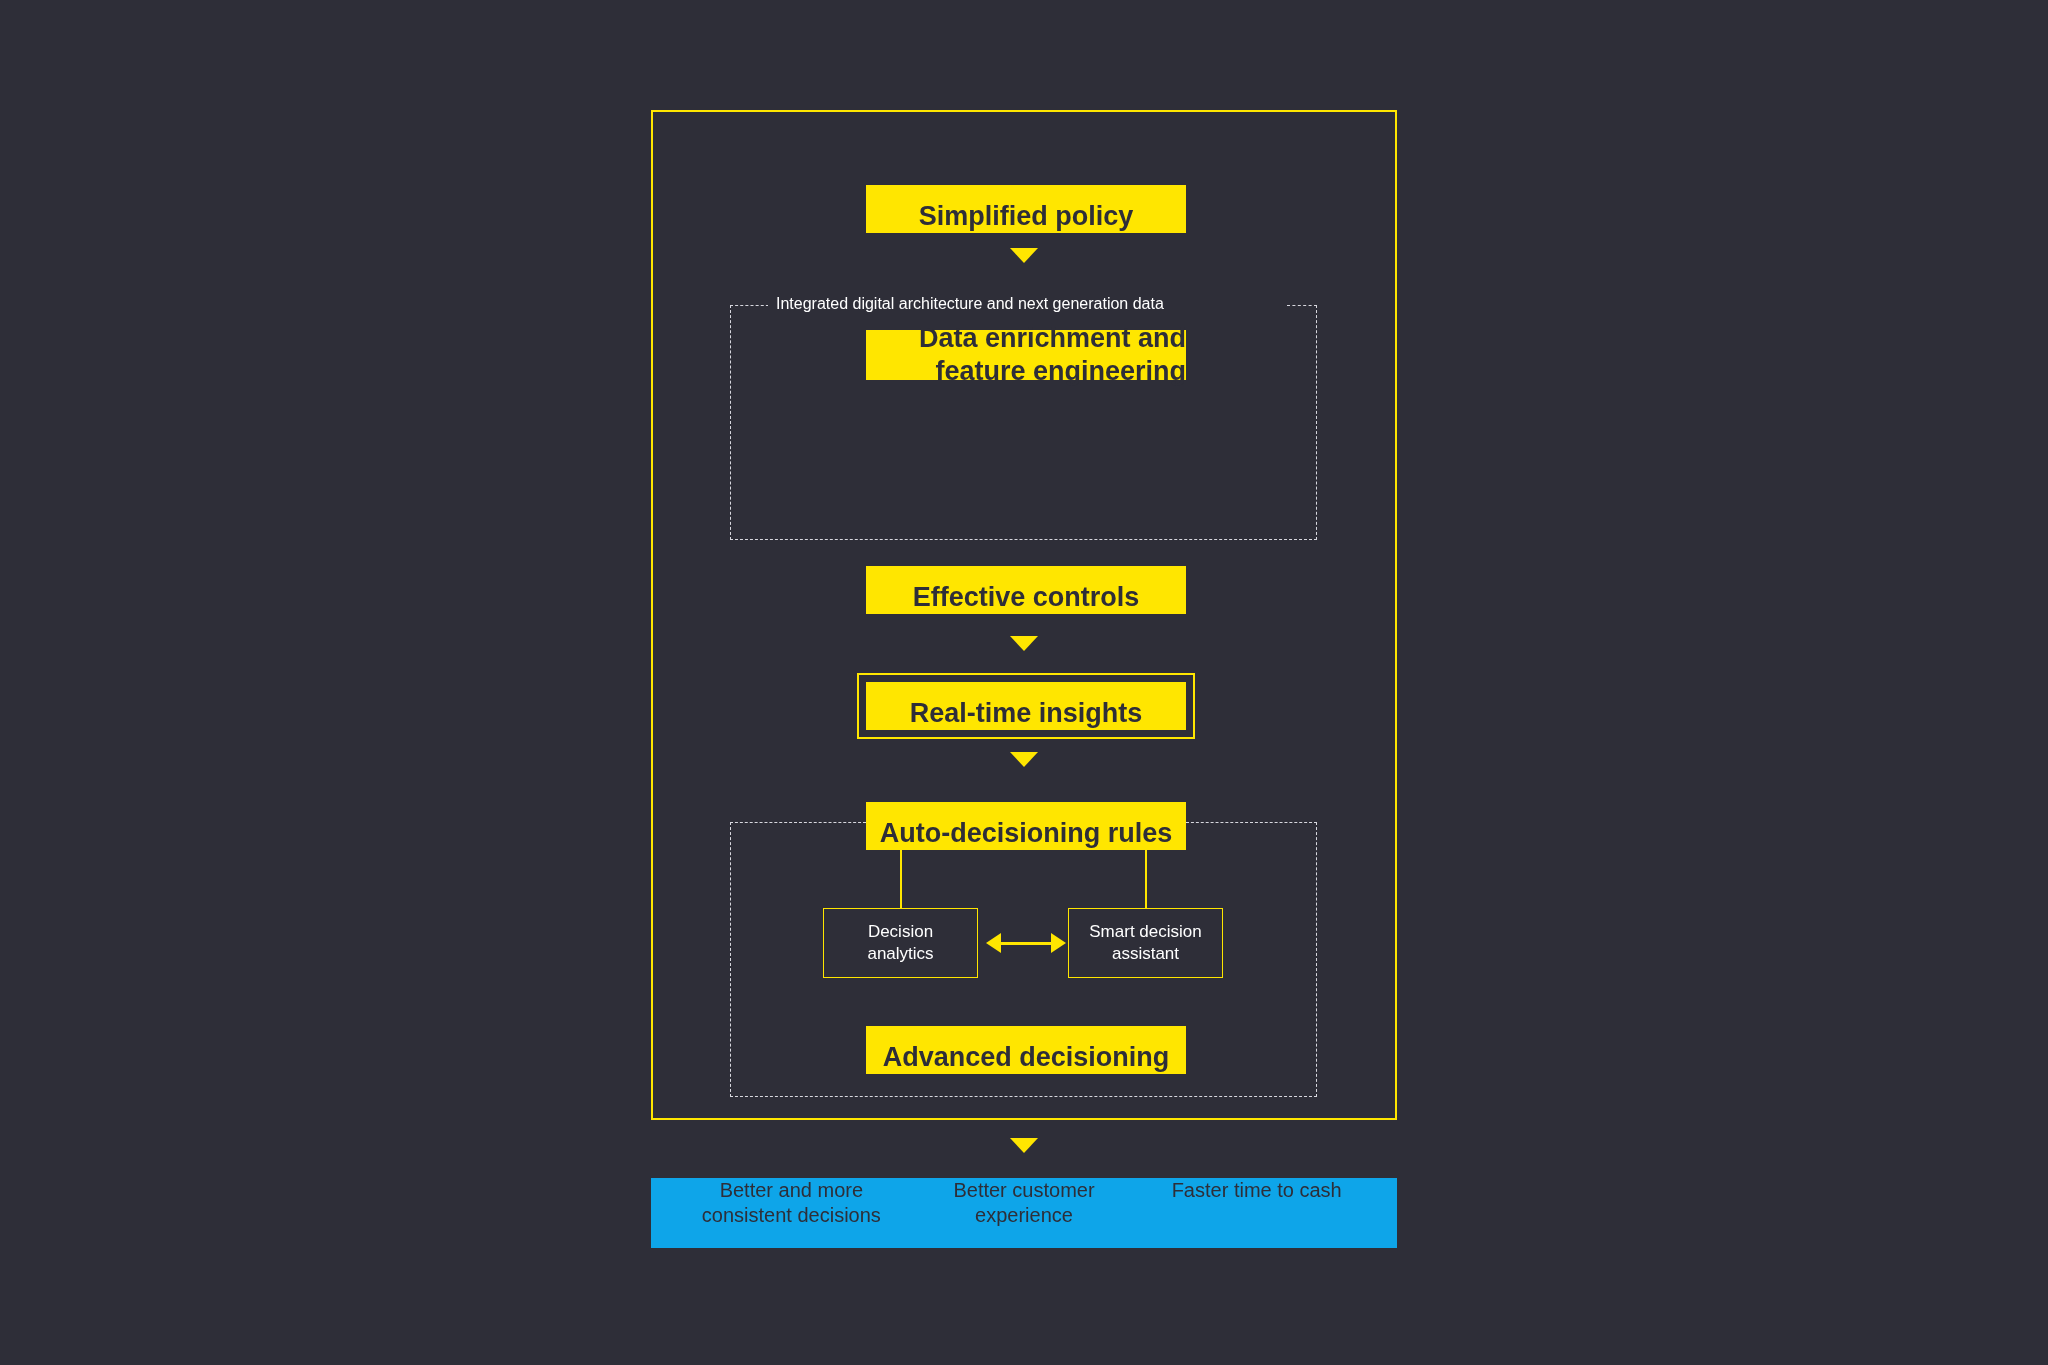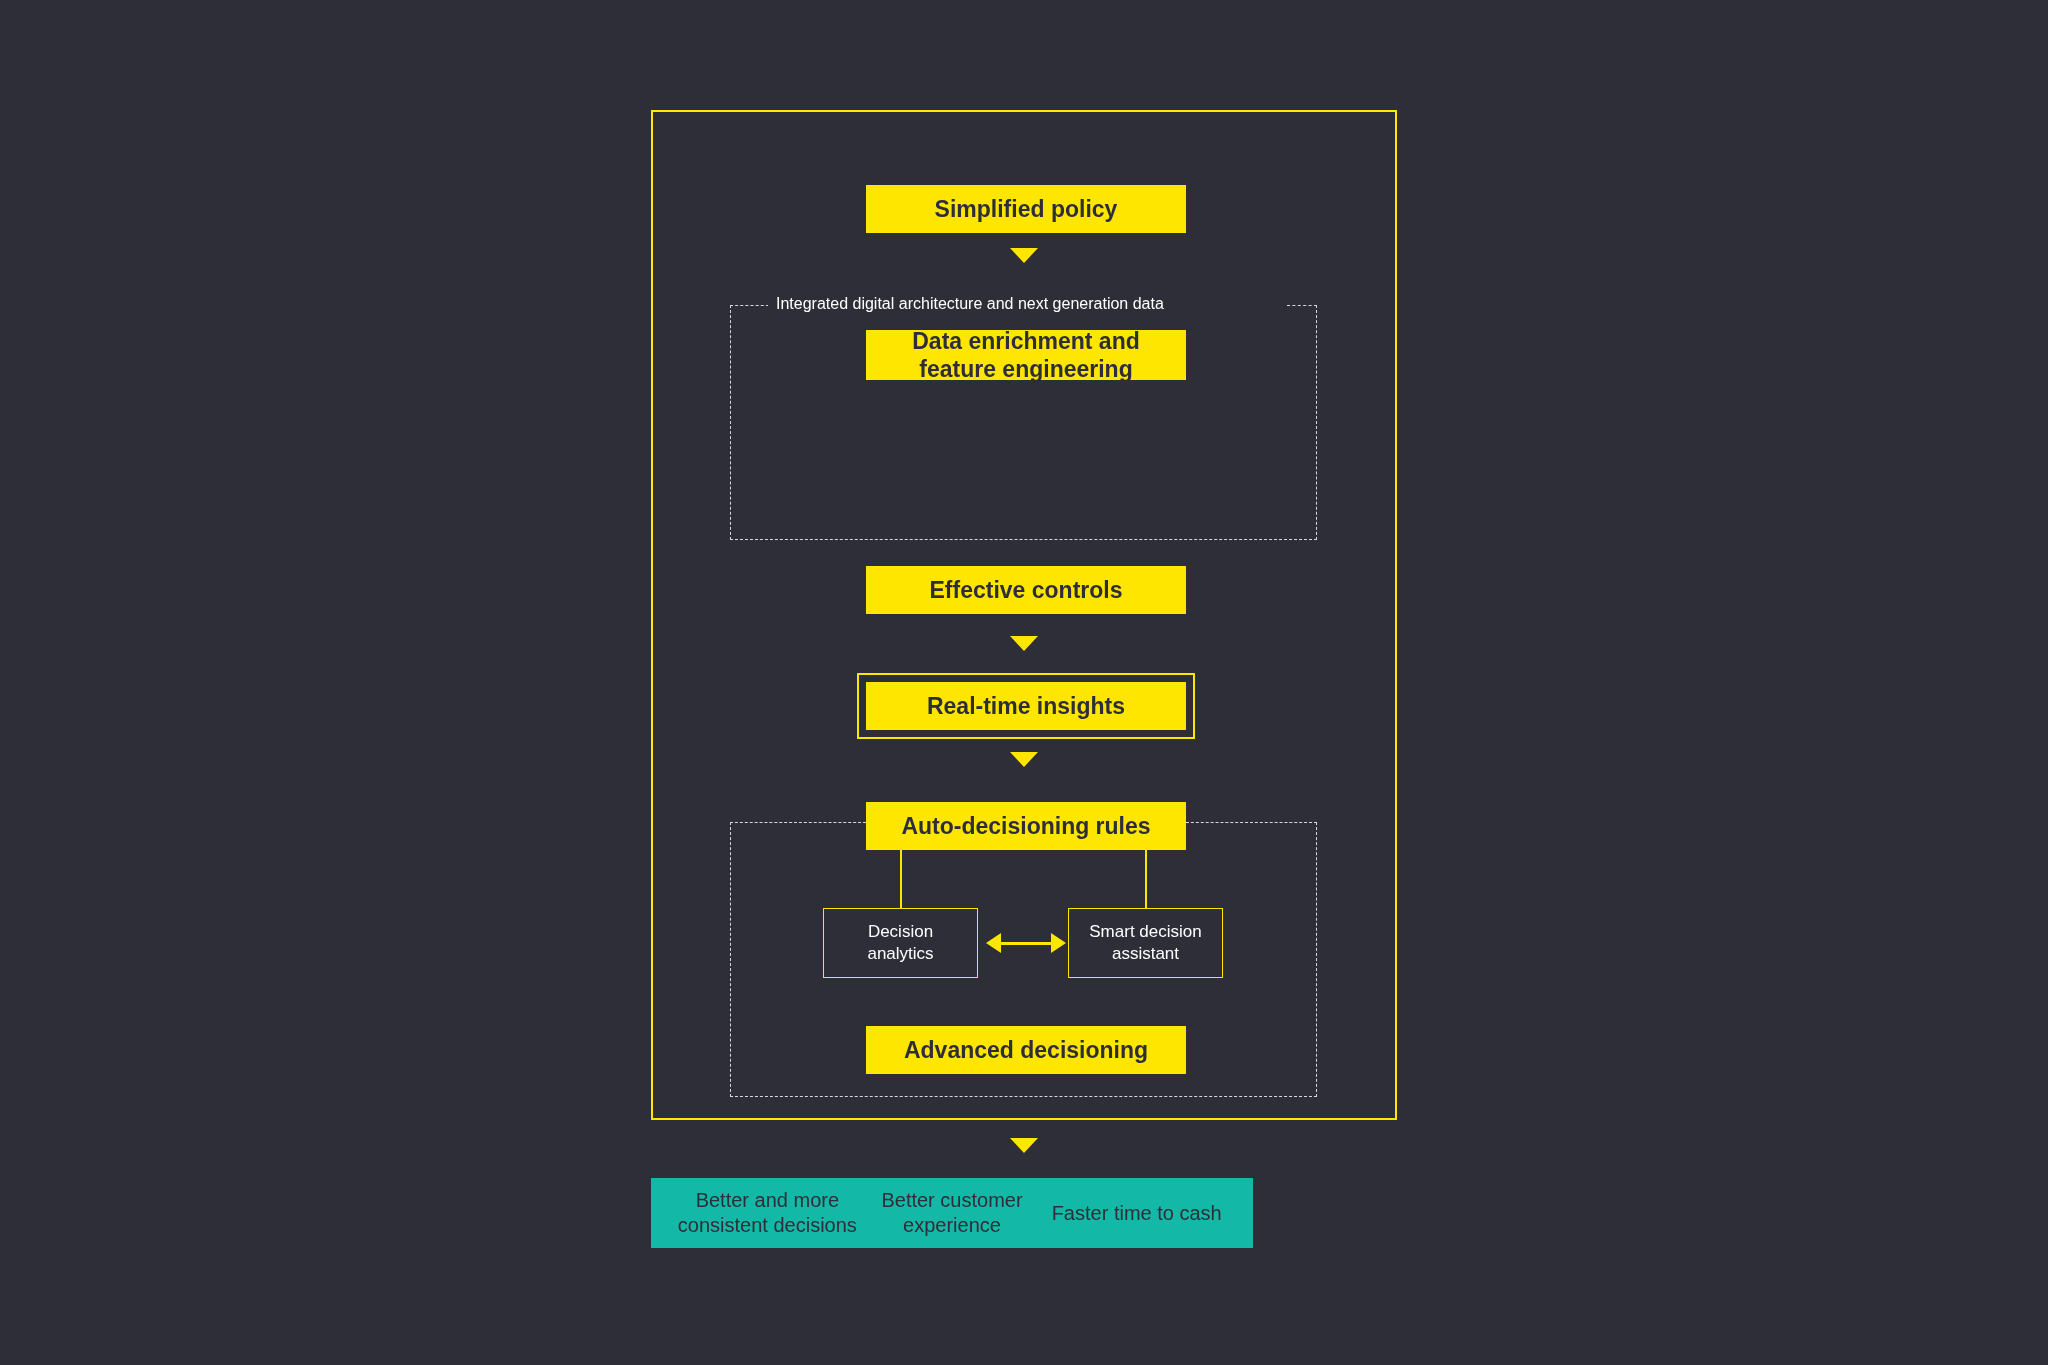--- a/index.html
+++ b/index.html
@@ -154,39 +154,39 @@
   .dbl-arrow .head-r {
     right: 0;
     border-left: 15px solid #ffe600;
   }
 
   
   .outcomes-bar {
     position: absolute;
     left: 651px;
     top: 1178px;
-    width: 602px;
+    width: 746px;
     height: 70px;
-    background: #14b8a6;
-    display: flex;
-    align-items: center;
+    background: #0ea5e9;
+    display: flex;
+    align-items: flex-start;
     box-sizing: border-box;
     padding: 0 24px;
   }
   .outcome {
     flex: 1 1 0;
     text-align: center;
     color: #2e2e38;
     font-size: 20px;
     font-weight: 400;
     line-height: 1.25;
   }
 
   
-  .t-lg   { font-size: 23px; }
+  .t-lg   { font-size: 27px; align-items: flex-end; }
   .t-sm   { font-size: 17px; }
 </style>
 </head>
 <body>
 
 <div id="canvas">
 
   <div class="outer-frame"></div>
 
   <div class="ybox t-lg" style="left:866px; top:185px; width:320px; height:48px;">

